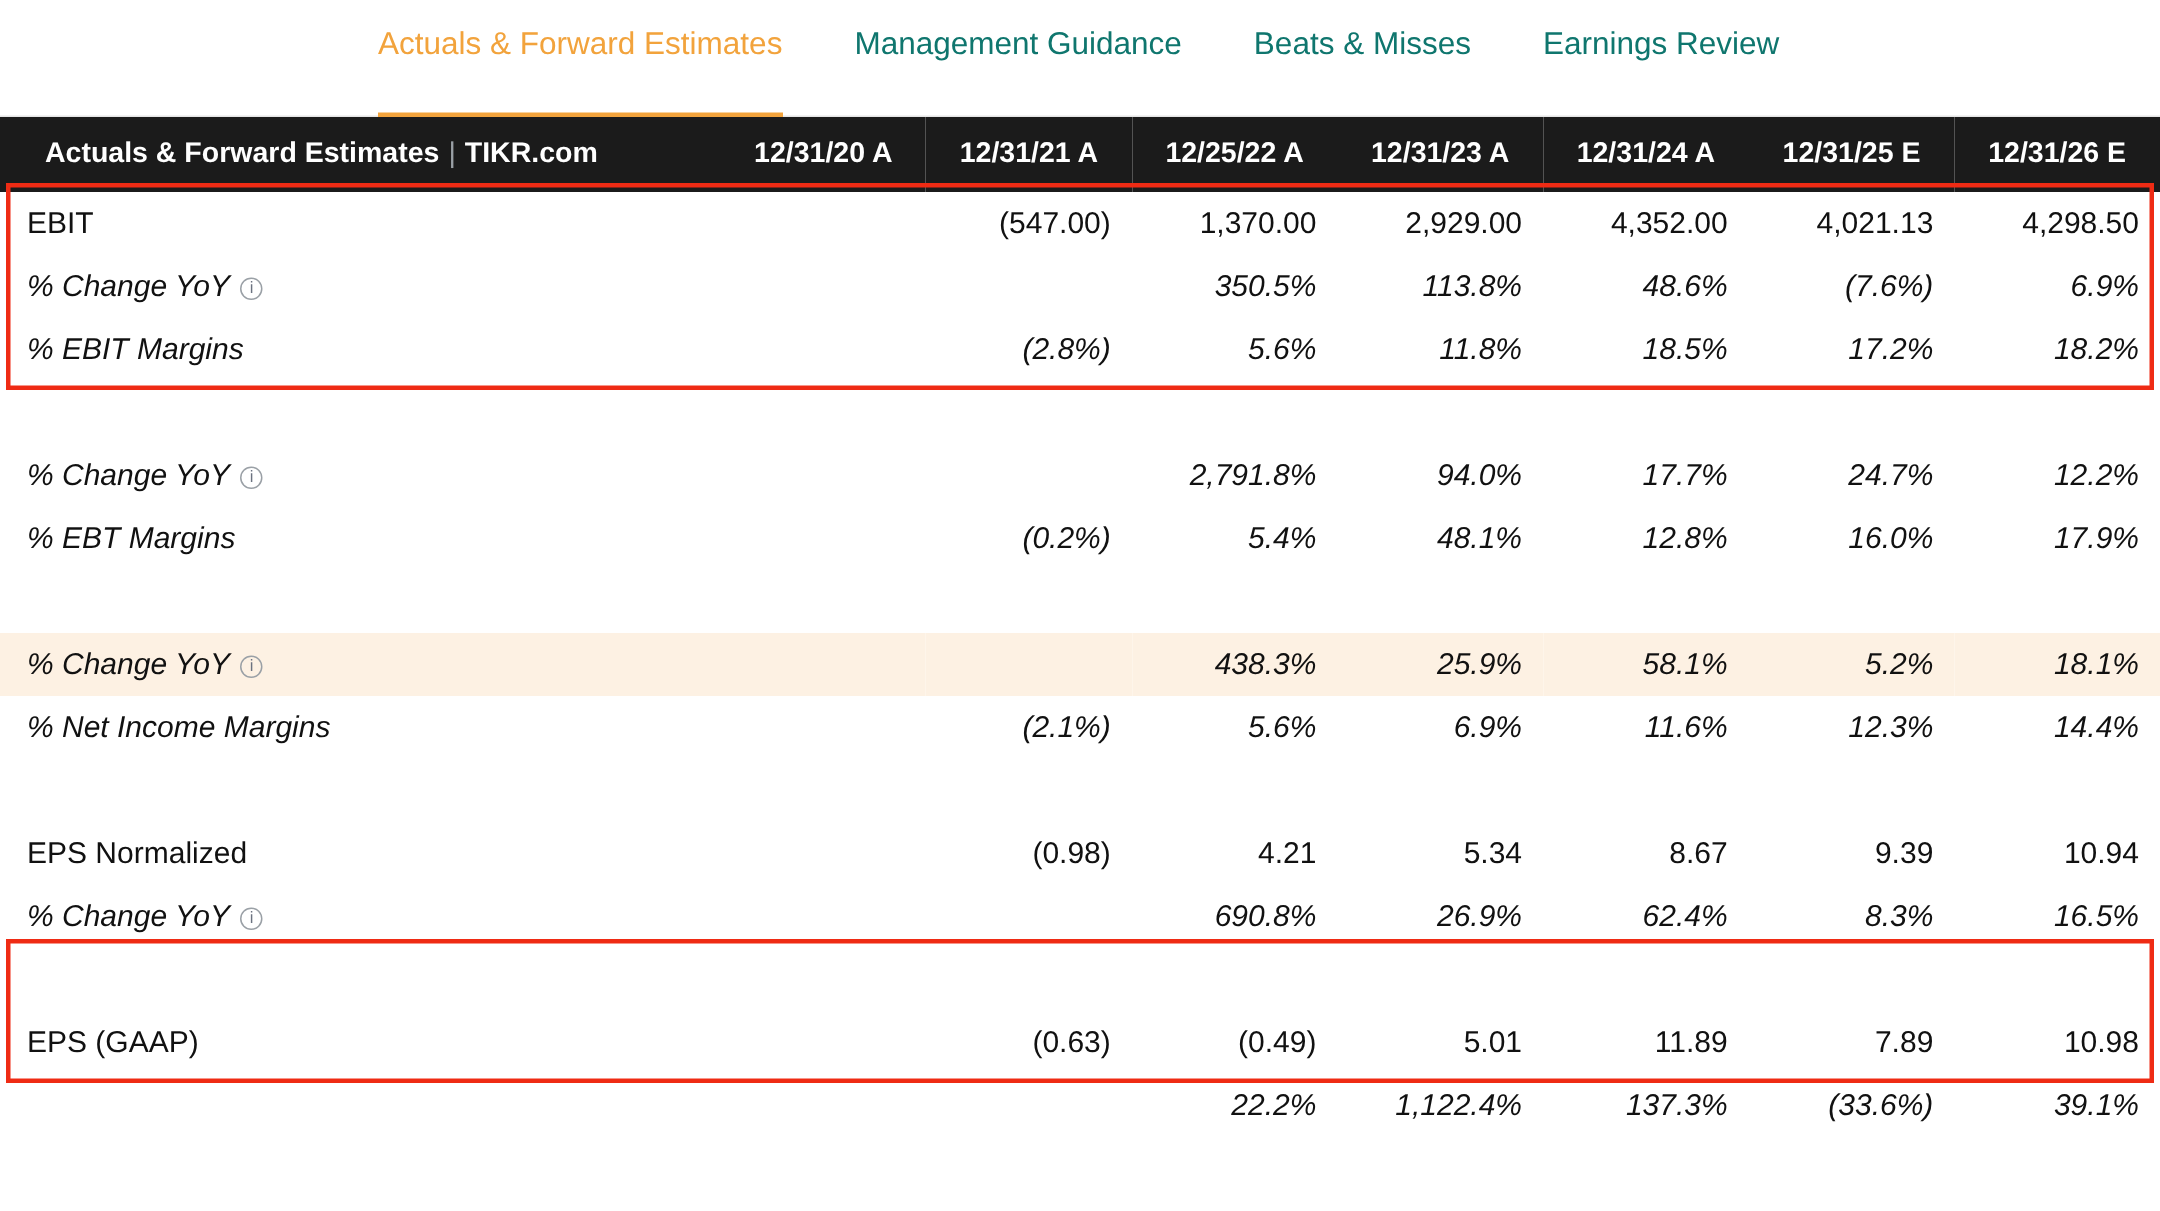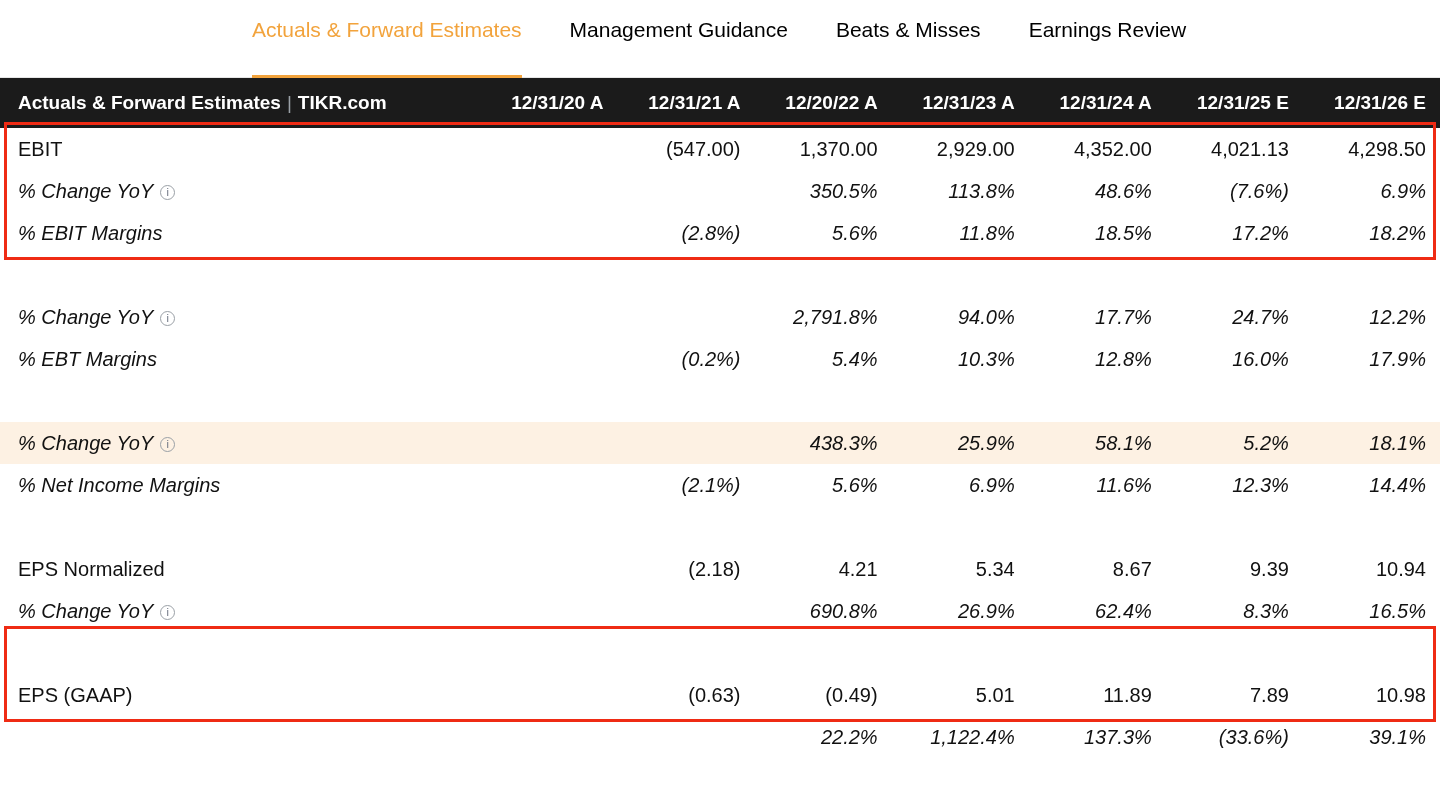--- a/index.html
+++ b/index.html
@@ -15,21 +15,21 @@
   .tabs {
     display: flex;
     align-items: flex-start;
     height: 78px;
     padding-left: 228px;
     gap: 0px;
     border-bottom: 1px solid #e6e6e6;
   }
   .tab {
     font-size: 21px;
-    color: #000000;
+    color: #0f766e;
     padding: 18px 24px 0 24px;
     height: 78px;
     white-space: nowrap;
     cursor: pointer;
     position: relative;
   }
   .tab.active {
     color: #f2a33c;
   }
   .tab.active::after {
@@ -51,26 +51,26 @@
     border-collapse: collapse;
     table-layout: fixed;
   }
   table.fin thead th {
     background: #1b1b1b;
     color: #ffffff;
     font-size: 19px;
     font-weight: bold;
     height: 50px;
     padding: 0 14px;
-    text-align: right;
+    text-align: center;
     white-space: nowrap;
   }
   table.fin thead th.head-label {
     text-align: left;
-    padding-left: 18px;
+    padding-left: 30px;
   }
   .head-label .sep {
     color: #9aa0a6;
     font-weight: normal;
     padding: 0 6px;
   }
   .head-label .tikr { font-weight: bold; }
 
   col.c-label { width: 480px; }
   col.c-val   { width: 137px; }
@@ -147,21 +147,21 @@
         <col class="c-val">
         <col class="c-val">
     </colgroup>
     <thead>
       <tr>
         <th class="head-label">
           <span>Actuals &amp; Forward Estimates</span><span class="sep">|</span><span class="tikr">TIKR.com</span>
         </th>
         <th>12/31/20 A</th>
         <th>12/31/21 A</th>
-        <th>12/20/22 A</th>
+        <th>12/25/22 A</th>
         <th>12/31/23 A</th>
         <th>12/31/24 A</th>
         <th>12/31/25 E</th>
         <th>12/31/26 E</th>
       </tr>
     </thead>
     <tbody id="fin-body">
         <tr class="">
           <td class="label"><span>EBIT</span></td>
           <td></td>
@@ -203,21 +203,21 @@
           <td>94.0%</td>
           <td>17.7%</td>
           <td>24.7%</td>
           <td>12.2%</td>
         </tr>
         <tr class="sub ">
           <td class="label"><span>% EBT Margins</span></td>
           <td></td>
           <td class="neg">(0.2%)</td>
           <td>5.4%</td>
-          <td>10.3%</td>
+          <td>48.1%</td>
           <td>12.8%</td>
           <td>16.0%</td>
           <td>17.9%</td>
         </tr>
         <tr class="spacer">
           <td colspan="8"></td>
         </tr>
         <tr class="sub hl">
           <td class="label"><span>% Change YoY</span><span class="info-icon">i</span></td>
           <td></td>
@@ -237,21 +237,21 @@
           <td>11.6%</td>
           <td>12.3%</td>
           <td>14.4%</td>
         </tr>
         <tr class="spacer">
           <td colspan="8"></td>
         </tr>
         <tr class="">
           <td class="label"><span>EPS Normalized</span></td>
           <td></td>
-          <td class="neg">(2.18)</td>
+          <td class="neg">(0.98)</td>
           <td>4.21</td>
           <td>5.34</td>
           <td>8.67</td>
           <td>9.39</td>
           <td>10.94</td>
         </tr>
         <tr class="sub ">
           <td class="label"><span>% Change YoY</span><span class="info-icon">i</span></td>
           <td></td>
           <td></td>

